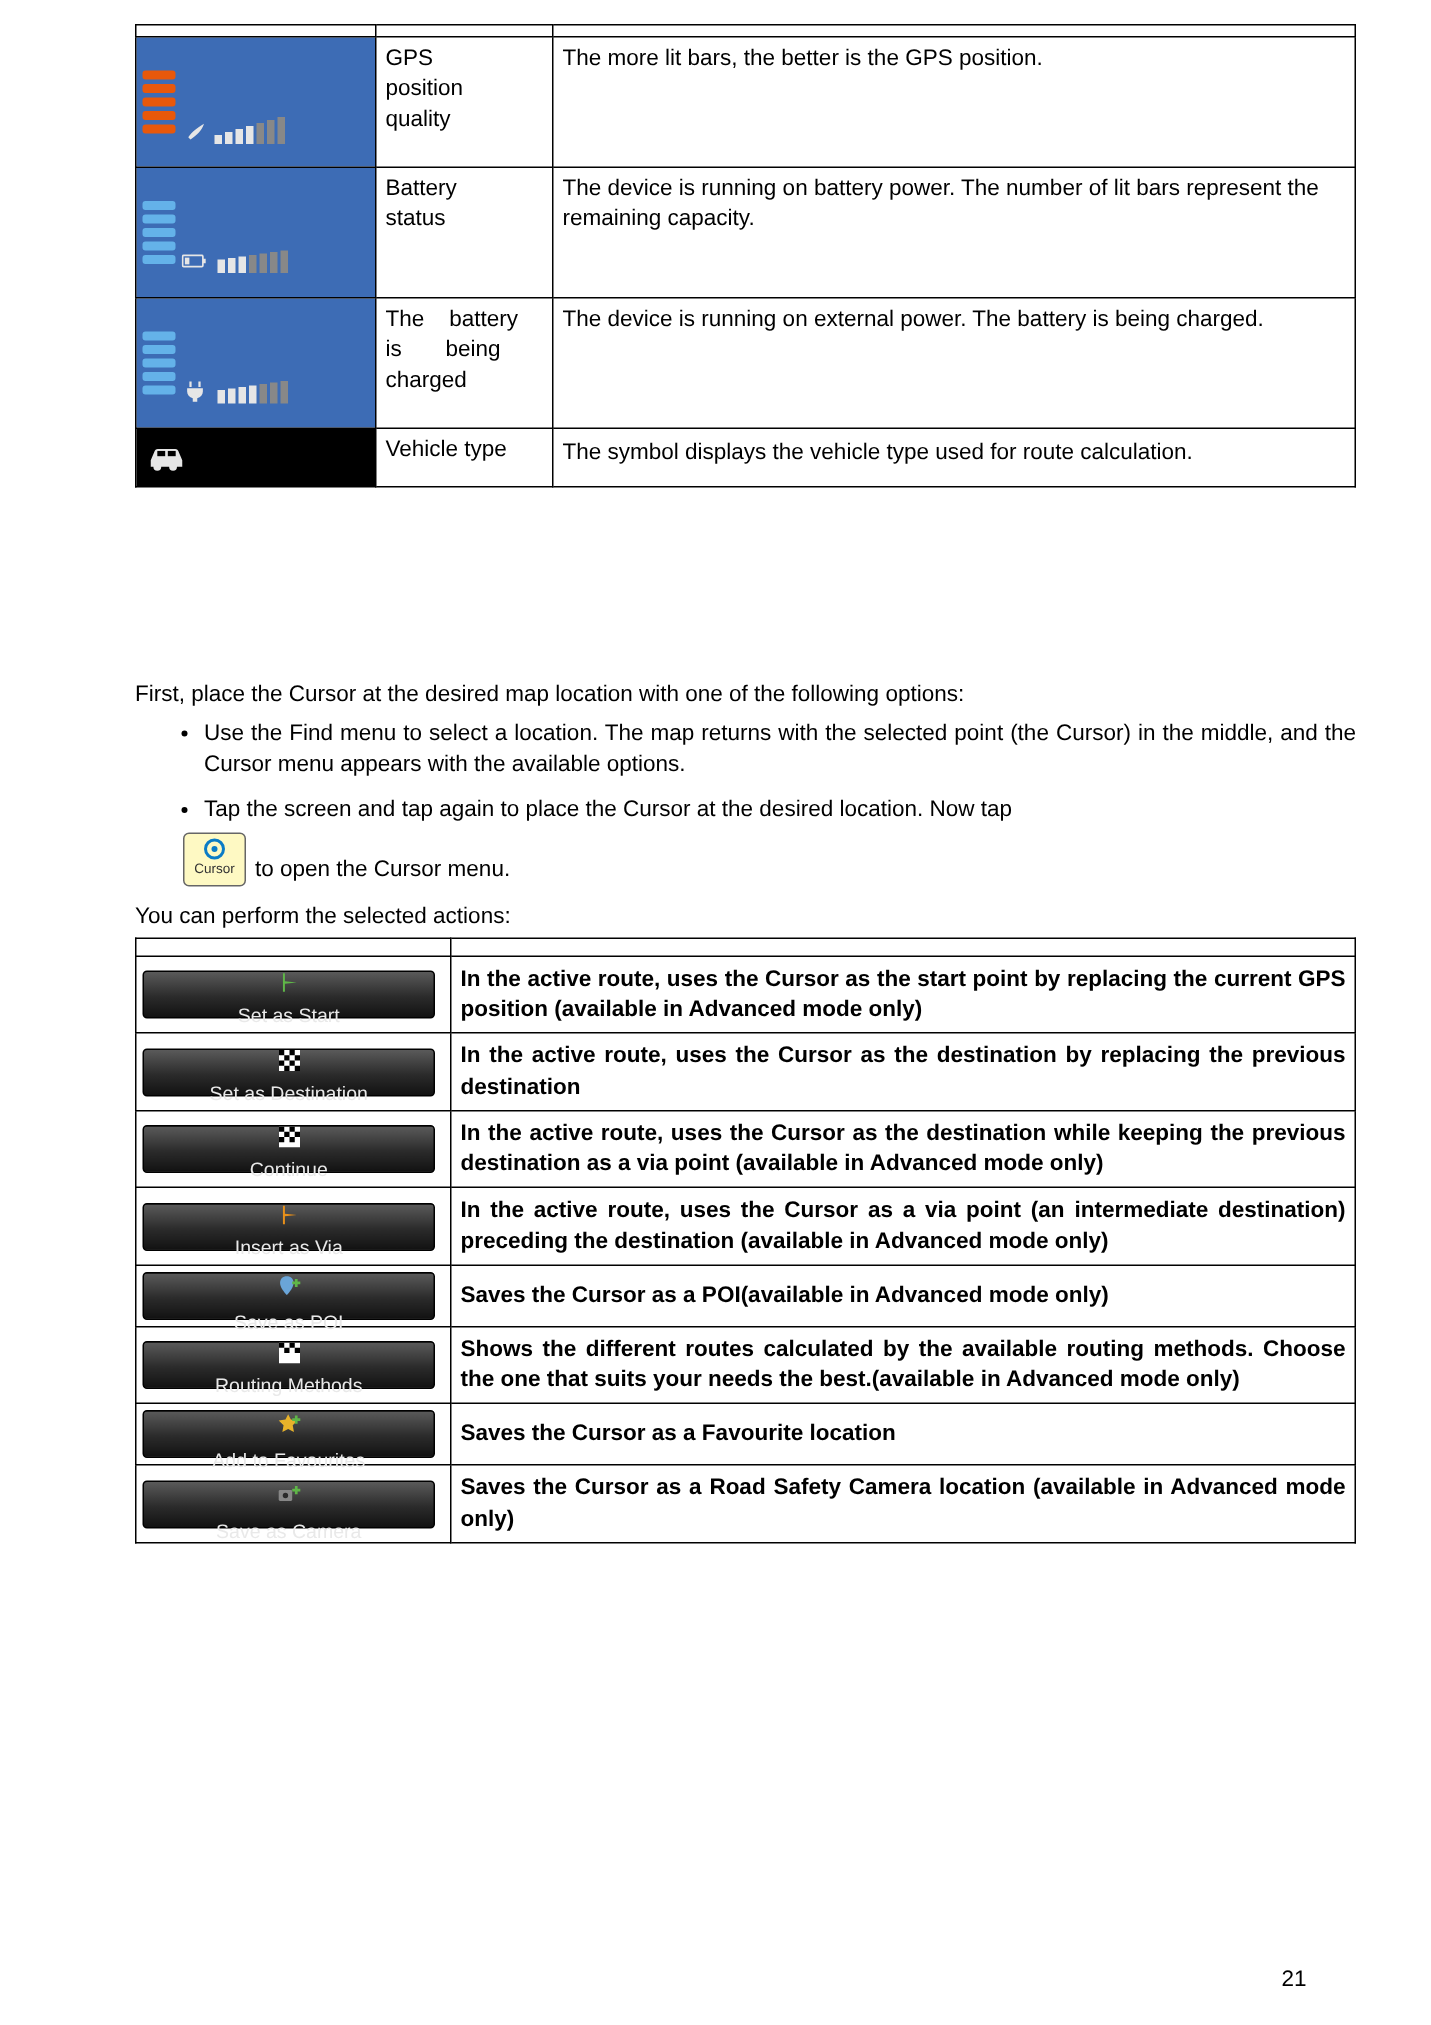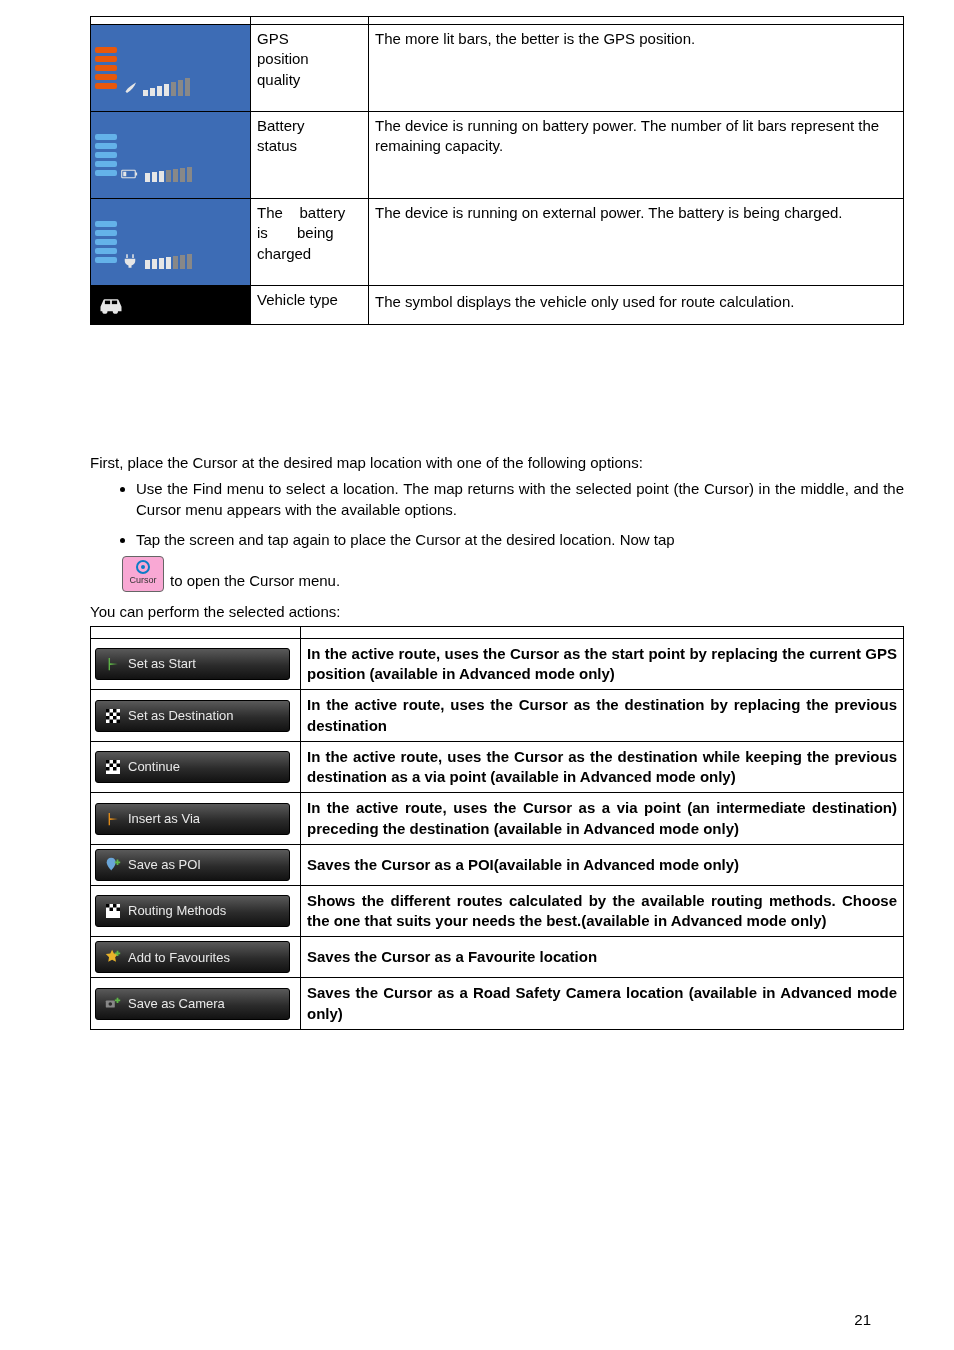--- a/index.html
+++ b/index.html
@@ -57,21 +57,21 @@
   .name-cell { padding-top: 6px; }
 
   
   p.intro { margin: 18px 0 6px 0; }
   ul.bullets { margin: 4px 0 8px 0; padding-left: 46px; list-style: disc; }
   ul.bullets li { margin-bottom: 10px; text-align: justify; }
 
   .cursor-btn-wrap { display:inline-block; vertical-align:middle; }
   .cursor-btn {
     display: inline-flex; flex-direction:column; align-items:center; justify-content:center;
-    width:42px; height:36px; background:#f9a8d4;
+    width:42px; height:36px; background:#fef9c3;
     border:1px solid #666; border-radius:4px;
     font-size:9px; color:#333;
   }
   .cursor-btn .dot { width:14px; height:14px; border:2px solid #0b7cc6; border-radius:50%; display:flex; align-items:center; justify-content:center; margin-top:-1px;}
   .cursor-btn .dot::after { content:''; width:4px; height:4px; background:#0b7cc6; border-radius:50%; }
 
   
   table.action-table {
     width: 100%;
     border-collapse: collapse;
@@ -90,20 +90,21 @@
 
   .menu-btn {
     display:flex; align-items:center; gap:6px;
     width: 195px; height: 32px;
     padding: 0 8px;
     background: linear-gradient(#5a5a5a, #2b2b2b 55%, #121212);
     border: 1px solid #000;
     border-radius: 3px;
     color: #e9e9e9;
     font-size: 13px;
+    flex-direction: column;
   }
   .menu-btn .mi { width:18px; display:flex; justify-content:center; }
 
   .page-num { position:absolute; right:83px; bottom:20px; font-size:15px; }
 </style>
 </head>
 <body>
 
 <div class="page">
 
@@ -212,21 +213,21 @@
         <td class="col-icon" style="padding:0">
           <div class="car-cell">
             <svg width="28" height="22" viewBox="0 0 32 22">
               <path fill="#e6e6e6" d="M4 13l3-7c.4-.9 1.3-1.5 2.3-1.5h13.4c1 0 1.9.6 2.3 1.5l3 7v5h-4a3 3 0 11-6 0H12a3 3 0 11-6 0H4v-5z"></path>
               <rect x="9" y="6" width="6" height="4" fill="#000"></rect>
                 <rect x="17" y="6" width="6" height="4" fill="#000"></rect>
             </svg>
           </div>
         </td>
         <td class="col-name name-cell">Vehicle type</td>
-        <td class="col-desc" style="padding:6px; text-align:justify;">The symbol displays the vehicle only used for route calculation.</td>
+        <td class="col-desc" style="padding:6px; text-align:justify;">The symbol displays the vehicle type used for route calculation.</td>
       </tr>
     </tbody>
   </table>
 
   <div style="height: 110px;"></div>
 
   <p class="intro">First, place the Cursor at the desired map location with one of the following options:</p>
 
   <ul class="bullets">
     <li>Use the Find menu to select a location. The map returns with the selected point (the Cursor) in the middle, and the Cursor menu appears with the available options.</li>

